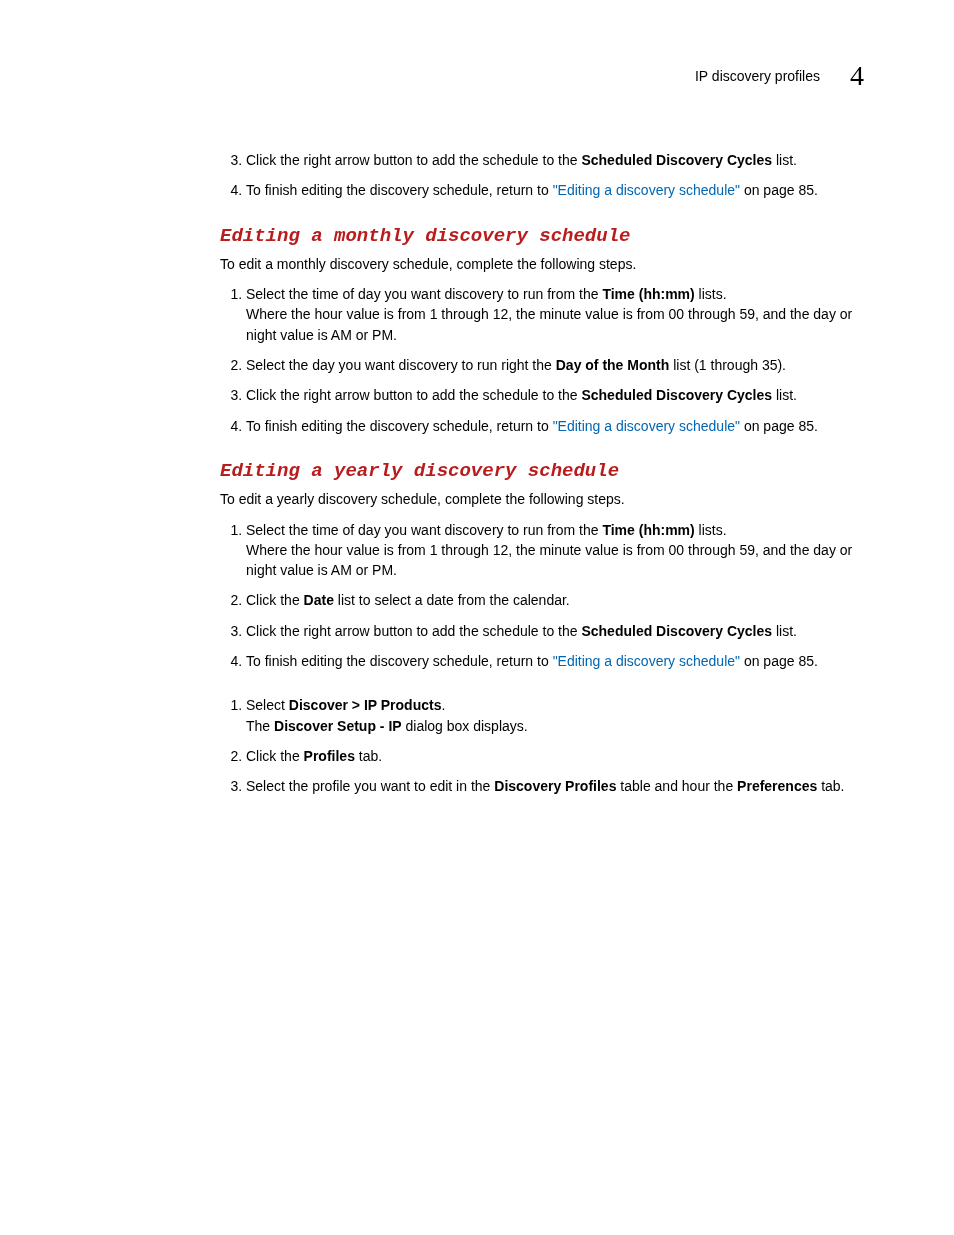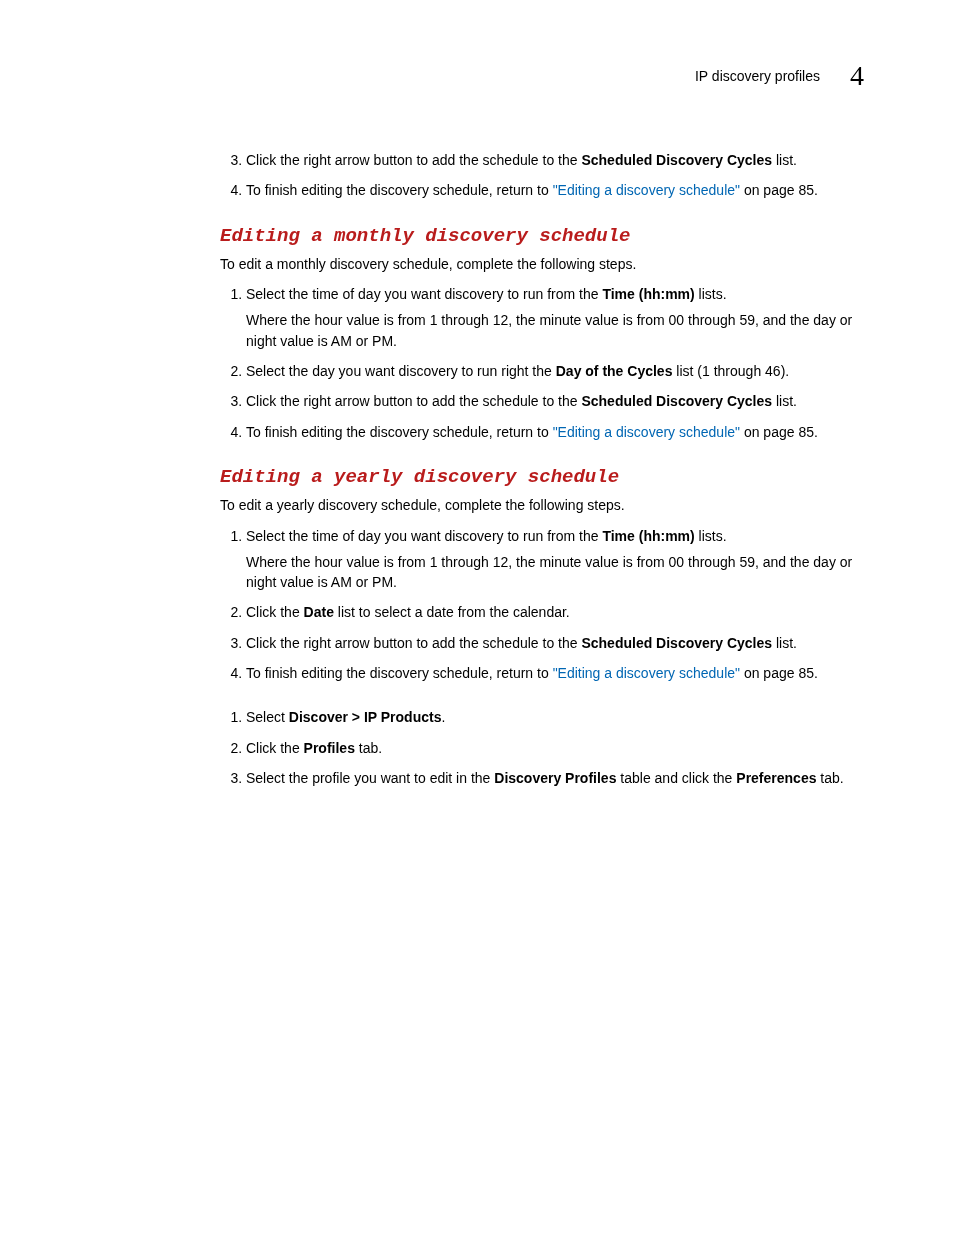--- a/index.html
+++ b/index.html
@@ -41,21 +41,20 @@
     list-style-type: decimal;
     padding-left: 26px;
     margin: 10px 0 24px 0;
   }
   ol.steps > li {
     font-size: 14px;
     line-height: 1.45;
     margin-bottom: 10px;
   }
   ol.steps > li .sub {
-    margin-top: 6px;
     line-height: 1.45;
   }
   .bold-inline {
     font-weight: 700;
   }
   .link {
     color: #0066b3;
   }
   h3.subhead {
     font-family: Liberation Mono, monospace;
@@ -98,21 +97,21 @@
     </ol>
 
     <h3 class="subhead">Editing a monthly discovery schedule</h3>
     <p class="intro">To edit a monthly discovery schedule, complete the following steps.</p>
     <ol class="steps">
       <li>
         <span>Select the time of day you want discovery to run from the </span><span class="bold-inline">Time (hh:mm)</span><span> lists.</span>
         <div class="sub">Where the hour value is from 1 through 12, the minute value is from 00 through 59, and the day or night value is AM or PM.</div>
       </li>
       <li>
-        <span>Select the day you want discovery to run right the </span><span class="bold-inline">Day of the Cycles</span><span> list (1 through 46).</span>
+        <span>Select the day you want discovery to run right the </span><span class="bold-inline">Day of the Month</span><span> list (1 through 35).</span>
       </li>
       <li>
         <span>Click the right arrow button to add the schedule to the </span><span class="bold-inline">Scheduled Discovery Cycles</span><span> list.</span>
       </li>
       <li>
         <span>To finish editing the discovery schedule, return to </span><span class="link">"Editing a discovery schedule"</span><span> on page 85.</span>
       </li>
     </ol>
 
     <h3 class="subhead">Editing a yearly discovery schedule</h3>
@@ -129,23 +128,26 @@
         <span>Click the right arrow button to add the schedule to the </span><span class="bold-inline">Scheduled Discovery Cycles</span><span> list.</span>
       </li>
       <li>
         <span>To finish editing the discovery schedule, return to </span><span class="link">"Editing a discovery schedule"</span><span> on page 85.</span>
       </li>
     </ol>
 
     <ol class="steps">
       <li>
         <span>Select </span><span class="bold-inline">Discover &gt; IP Products</span><span>.</span>
+        <div class="sub">
+          <span>The </span><span class="bold-inline">Discover Setup - IP</span><span> dialog box displays.</span>
+        </div>
       </li>
       <li>
         <span>Click the </span><span class="bold-inline">Profiles</span><span> tab.</span>
       </li>
       <li>
-        <span>Select the profile you want to edit in the </span><span class="bold-inline">Discovery Profiles</span><span> table and click the </span><span class="bold-inline">Preferences</span><span> tab.</span>
+        <span>Select the profile you want to edit in the </span><span class="bold-inline">Discovery Profiles</span><span> table and hour the </span><span class="bold-inline">Preferences</span><span> tab.</span>
       </li>
     </ol>
 
   </div>
 </div>
 
 </body></html>

